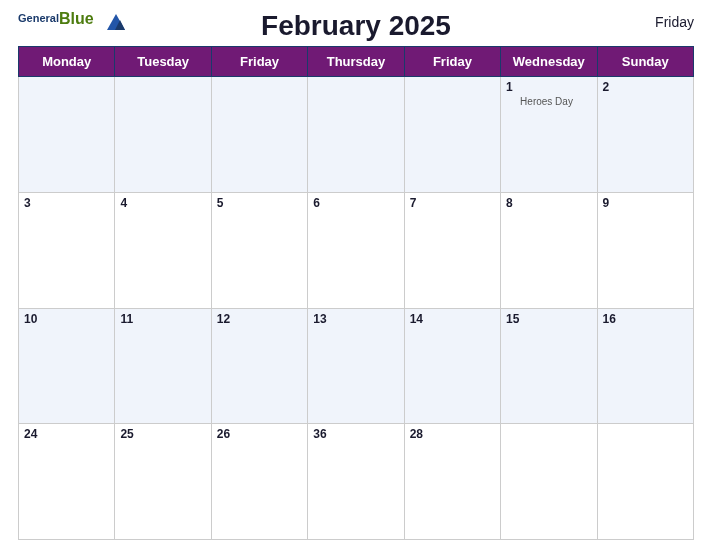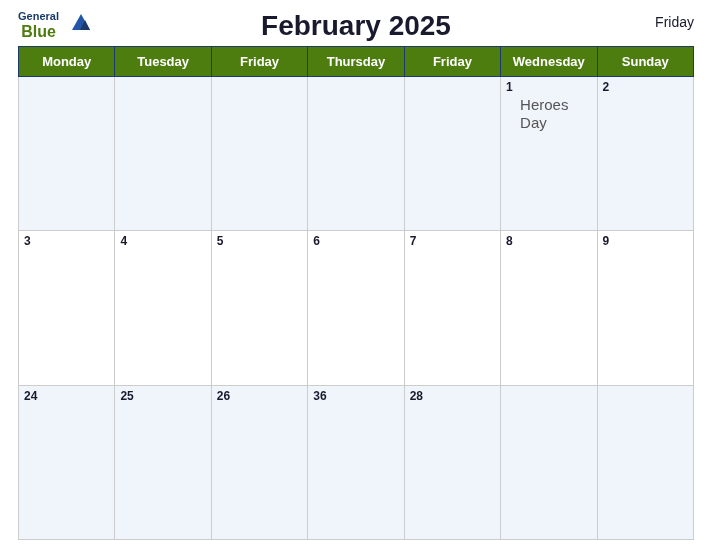--- a/index.html
+++ b/index.html
@@ -44,21 +44,21 @@
       color: #1a1a2e;
     }
 
     .calendar {
       width: 100%;
       border-collapse: collapse;
       flex: 1;
     }
 
     .calendar thead tr th {
-      background-color: #4d7c0f;
+      background-color: #701a75;
       color: #fff;
       font-size: 13px;
       font-weight: bold;
       padding: 7px 4px;
       text-align: center;
       border: 1px solid #1a3a6b;
     }
 
     .calendar tbody tr td {
       border: 1px solid #ccc;
@@ -70,21 +70,21 @@
     }
 
     .day-num {
       font-size: 12px;
       font-weight: bold;
       color: #1a1a2e;
       display: block;
     }
 
     .holiday-name {
-      font-size: 15px;
+      font-size: 10px;
       color: #555;
       display: block;
       margin-top: 2px;
       line-height: 1.2;
       padding-left: 14px;
     }
 
     .empty-cell {
       background: #fff;
     }
@@ -96,21 +96,21 @@
     .calendar tbody tr:nth-child(even) td {
       background: #fff;
     }
   </style>
 </head>
 <body>
 
 <div class="header-area">
 
   <div class="logo-wrapper" style="position:absolute;left:0;top:0;display:flex;align-items:flex-start;">
-    <div style="display:flex;flex-direction:column;align-items:center;margin-right:9px;">
+    <div style="display:flex;flex-direction:row;align-items:center;margin-right:9px;">
       <span style="font-size:11px;color:#1a3a6b;font-weight:bold;line-height:1.2;font-family:Arial,sans-serif;">General</span>
       <span style="font-size:16px;color:#4d7c0f;font-weight:bold;line-height:1.1;font-family:Arial,sans-serif;">Blue</span>
     </div>
 
     <svg width="22" height="22" viewBox="0 0 22 22" style="margin-top:2px;">
       <polygon points="11,2 20,18 2,18" fill="#2356a8"></polygon>
       <polygon points="15,8 20,18 10,18" fill="#1a3a6b"></polygon>
     </svg>
   </div>
 
@@ -165,20 +165,43 @@
           <span class="day-num">7</span>
         </td>
       <td>
           <span class="day-num">8</span>
         </td>
       <td>
           <span class="day-num">9</span>
         </td>
     </tr>
 
+    <tr>
+      <td>
+          <span class="day-num">10</span>
+        </td>
+      <td>
+          <span class="day-num">11</span>
+        </td>
+      <td>
+          <span class="day-num">12</span>
+        </td>
+      <td>
+          <span class="day-num">13</span>
+        </td>
+      <td>
+          <span class="day-num">14</span>
+        </td>
+      <td>
+          <span class="day-num">15</span>
+        </td>
+      <td>
+          <span class="day-num">16</span>
+        </td>
+    </tr>
 
 
     <tr>
       <td>
           <span class="day-num">24</span>
         </td>
       <td>
           <span class="day-num">25</span>
         </td>
       <td>

